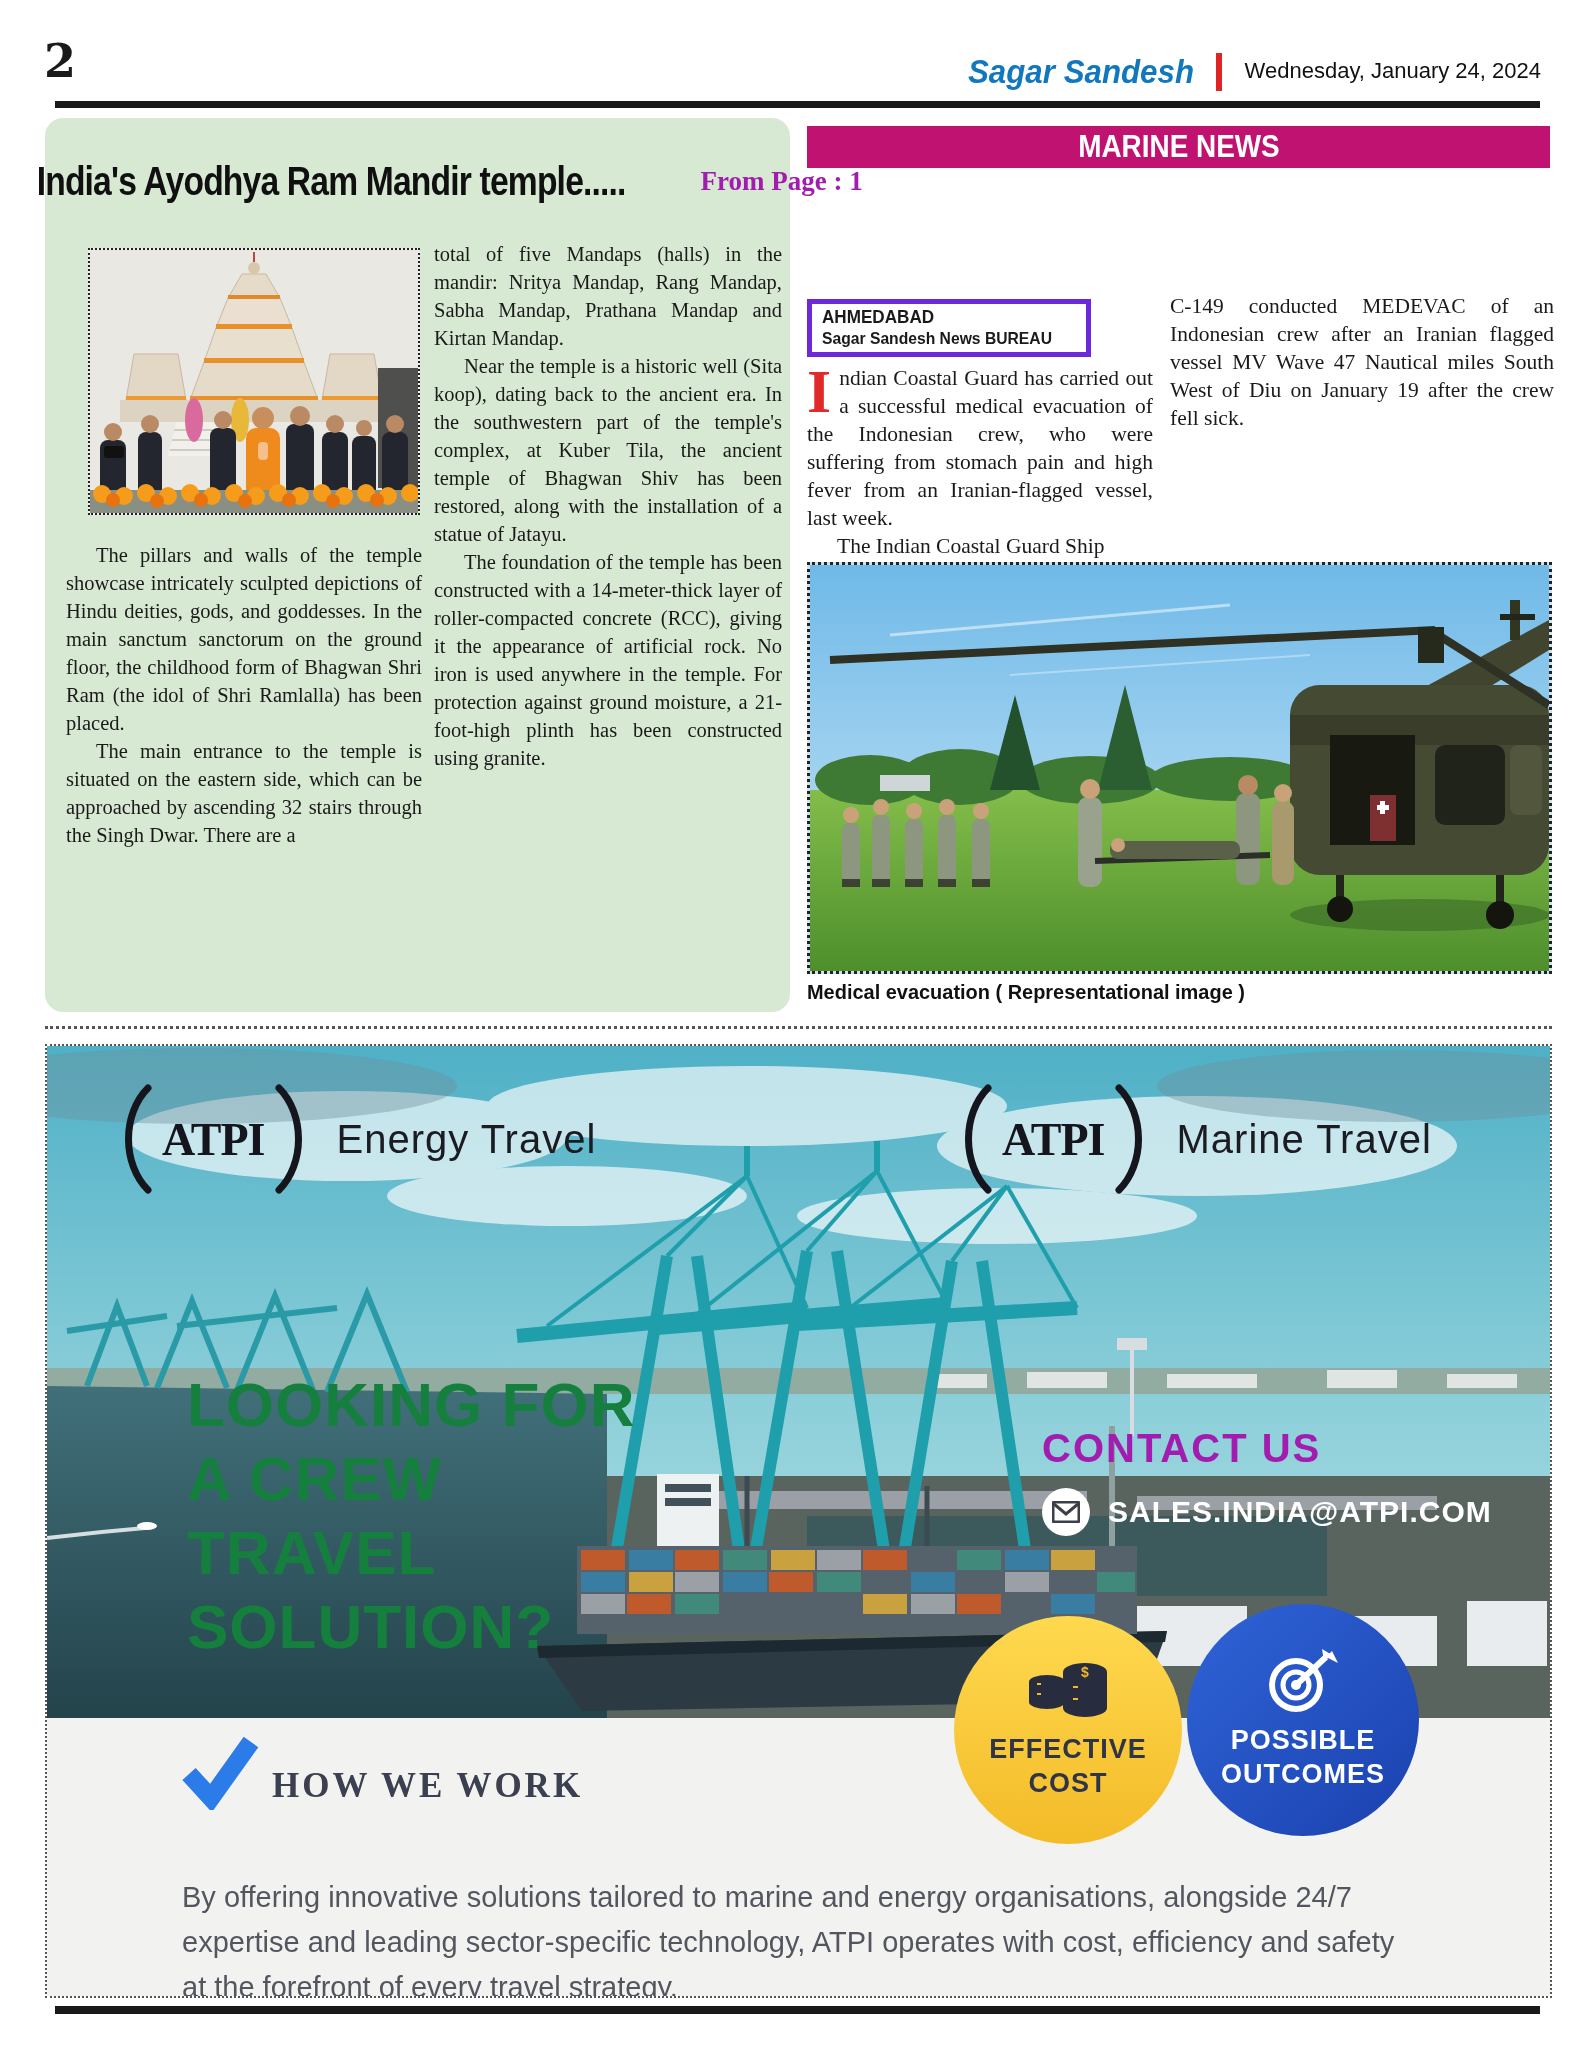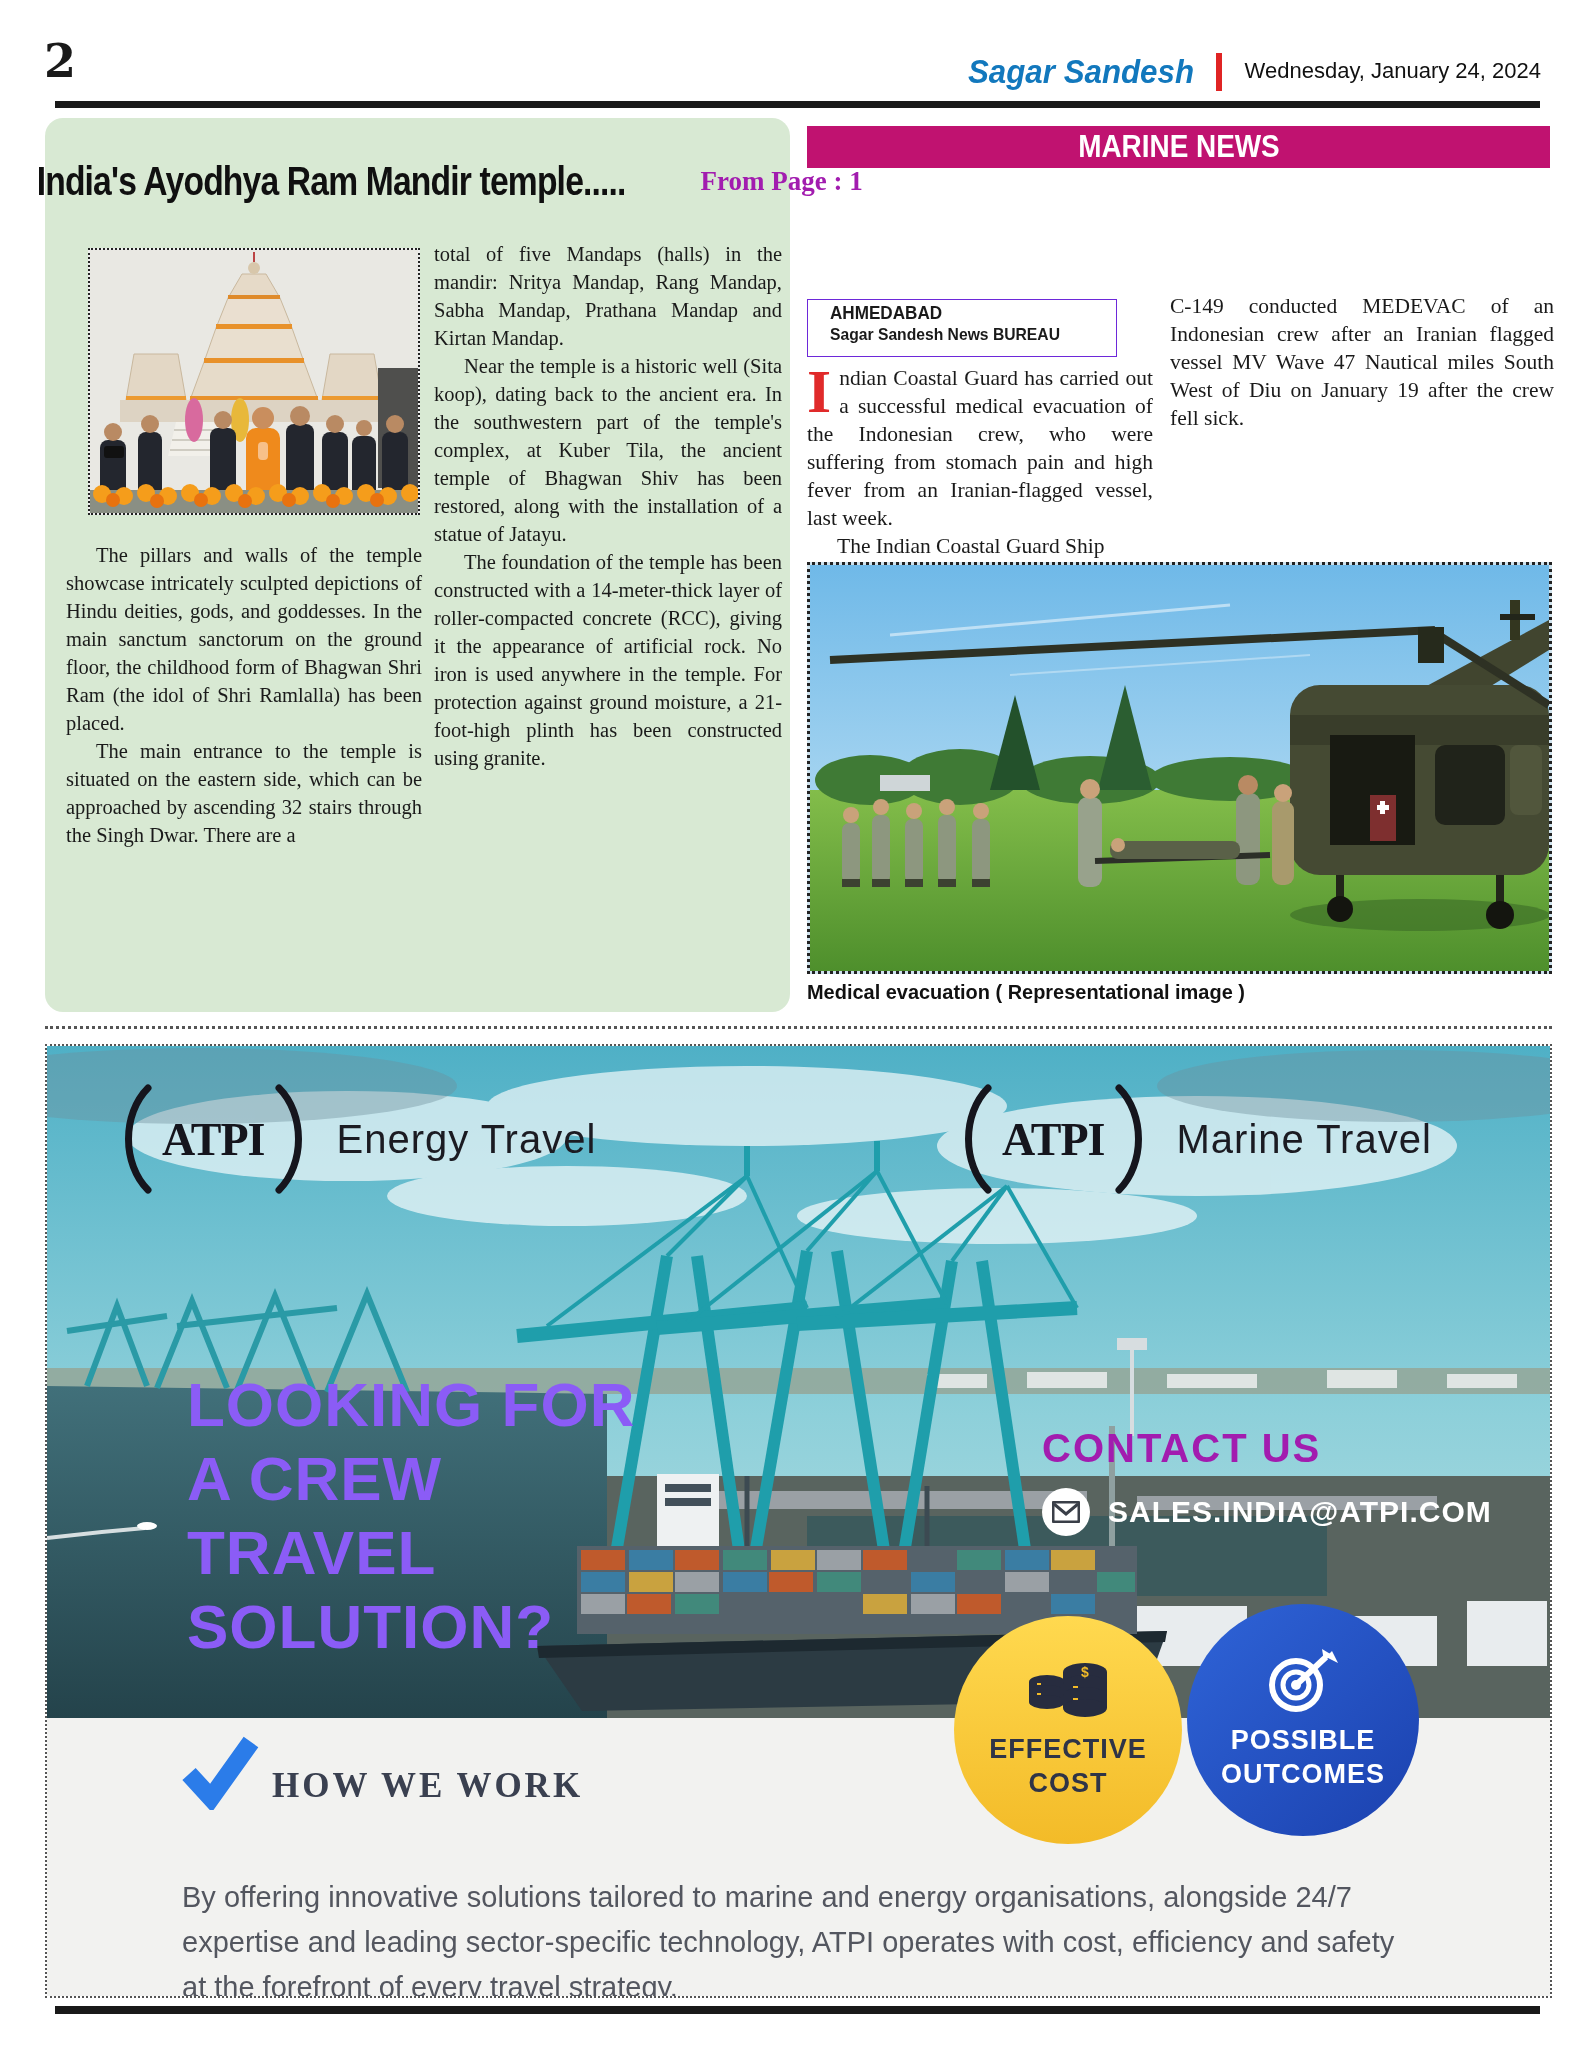--- a/index.html
+++ b/index.html
@@ -33,43 +33,43 @@
   .t-col2{left:434px;top:240px;width:348px;}
 
   
   .m-banner{left:807px;top:126px;width:743px;height:42px;background:#c01270;display:flex;align-items:center;justify-content:center;}
   .m-banner span{color:#fff;font-family:"Liberation Sans",sans-serif;font-weight:bold;font-size:31px;
                  transform:scaleX(.9);letter-spacing:0px;}
   .m-head{left:805px;top:170px;width:747px;text-align:center;color:#c0136f;font-family:"Liberation Sans",sans-serif;
           font-weight:bold;}
   .m-head .l{display:block;font-size:43px;line-height:60px;}
   .m-head .l span{transform:scaleX(.82);letter-spacing:-1px;}
-  .byline{left:807px;top:299px;width:310px;height:58px;border:1px solid #6d28d9;box-sizing:border-box;
-          background:#fff;padding:3px 22px;font-family:"Liberation Sans",sans-serif;}
+  .byline{left:807px;top:299px;width:284px;height:58px;border:5px solid #6d28d9;box-sizing:border-box;
+          background:#fff;padding:3px 10px;font-family:"Liberation Sans",sans-serif;}
   .byline .city{font-size:18px;font-weight:bold;transform:scaleX(.95);transform-origin:left;}
   .byline .bureau{font-size:16.5px;font-weight:bold;transform:scaleX(.95);transform-origin:left;margin-top:1px;}
   .m-col{font-size:21.5px;line-height:28px;text-align:justify;}
   .m-col p{margin:0;}
   .m-col1{left:807px;top:364px;width:346px;}
   .m-col2{left:1170px;top:292px;width:384px;}
   .dropcap{float:left;font-size:62px;line-height:50px;font-weight:bold;color:#e02a2a;margin:2px 8px 0 0;}
   .m-photo{left:807px;top:562px;width:745px;height:412px;border:3px dotted #222;box-sizing:border-box;background:#cfe3ee;}
   .m-caption{left:807px;top:980px;font-family:"Liberation Sans",sans-serif;font-weight:bold;font-size:21px;color:#111;}
   .m-caption span{transform:scaleX(.95);}
   .dotsep{left:45px;top:1026px;width:1507px;border-top:3px dotted #555;}
 
   
   .ad{left:45px;top:1044px;width:1507px;height:954px;border:2px dotted #555;box-sizing:border-box;overflow:hidden;}
   .ad-photo{position:absolute;left:0;top:0;width:100%;height:672px;}
   .ad-gray{position:absolute;left:0;top:672px;width:100%;height:282px;background:#f2f2f0;}
   .atpi-logo{position:absolute;display:flex;align-items:center;}
   .atpi-word{font-family:Liberation Serif, serif;font-weight:bold;font-size:46px;color:#15151d;letter-spacing:-1px;margin:0 8px;}
   .atpi-label{font-family:"Liberation Sans",sans-serif;font-size:40px;color:#1b1b22;margin-left:22px;letter-spacing:1px;}
   .looking{position:absolute;left:140px;top:322px;font-family:"Liberation Sans",sans-serif;font-weight:bold;
-           font-size:62px;line-height:74px;color:#8b5cf6;letter-spacing:1px;}
+           font-size:62px;line-height:74px;color:#15803d;letter-spacing:1px;}
   .contact{position:absolute;left:995px;top:380px;font-family:"Liberation Sans",sans-serif;font-weight:bold;
            font-size:40px;color:#a21caf;letter-spacing:2px;}
   .emailrow{position:absolute;left:995px;top:442px;display:flex;align-items:center;gap:18px;}
   .env{width:48px;height:48px;border-radius:50%;background:#fff;display:flex;align-items:center;justify-content:center;}
   .email{font-family:"Liberation Sans",sans-serif;font-weight:bold;font-size:30px;color:#fff;letter-spacing:1px;}
   .badge{position:absolute;border-radius:50%;display:flex;flex-direction:column;align-items:center;justify-content:center;
          font-family:"Liberation Sans",sans-serif;font-weight:bold;text-align:center;}
   .badge-yellow{left:907px;top:570px;width:228px;height:228px;background:linear-gradient(180deg,#ffd94f 0%,#f3bb28 100%);color:#2f3447;}
   .badge-blue{left:1140px;top:558px;width:232px;height:232px;background:linear-gradient(135deg,#2f64d8 0%,#1b41ae 100%);color:#ffffff;}
   .badge .b1,.badge .b2{font-size:27px;letter-spacing:1px;line-height:34px;}

